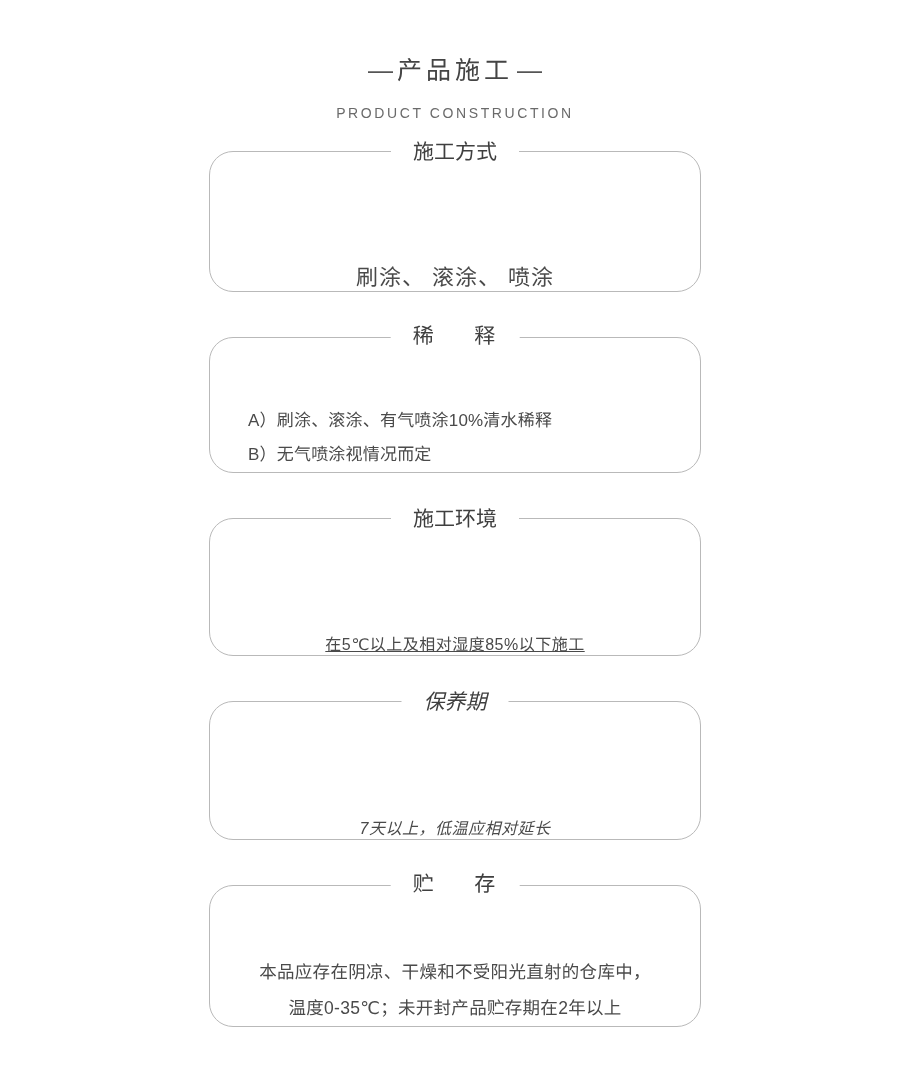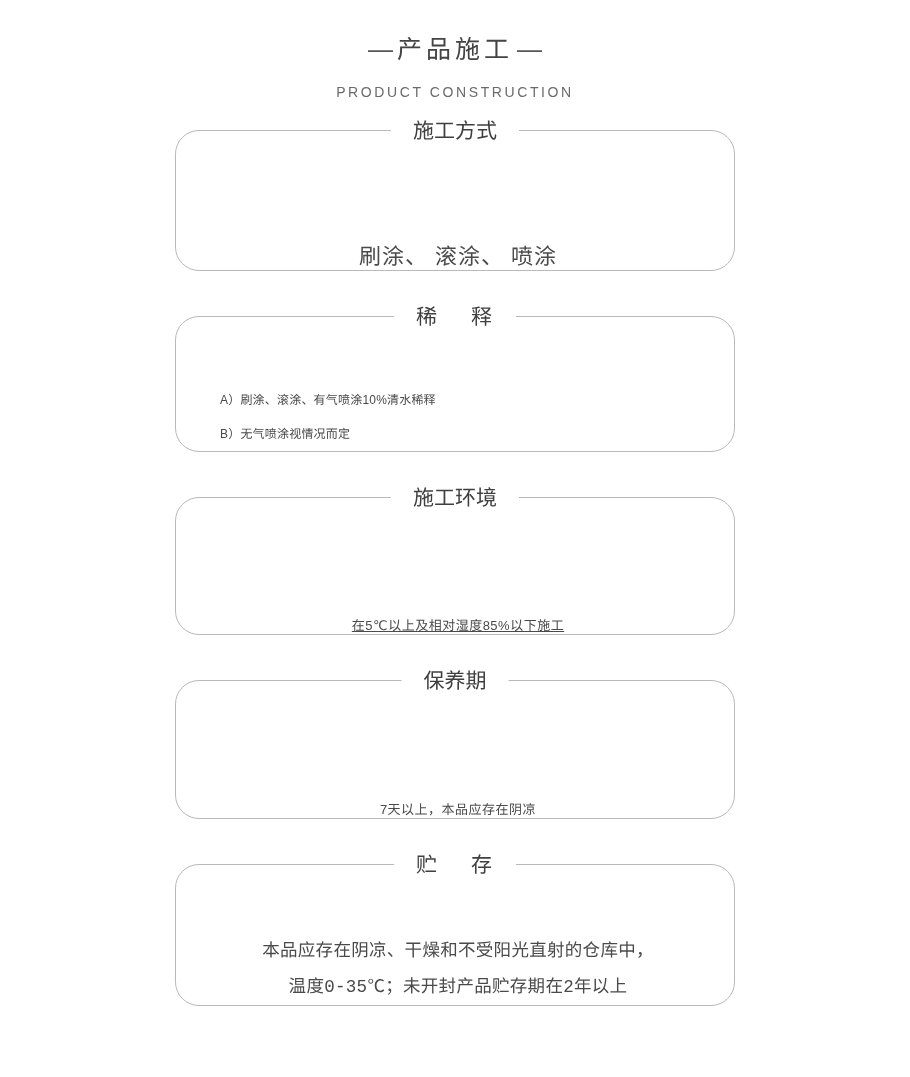--- a/index.html
+++ b/index.html
@@ -20,20 +20,21 @@
     width: 910px;
     height: 1077px;
     box-sizing: border-box;
     padding: 0;
   }
 
   
   .header {
     text-align: center;
     padding-top: 34px;
+    margin-top: 21px;
   }
   .header-title {
     font-size: 25px;
     letter-spacing: 4px;
     color: #444444;
     font-weight: 500;
     line-height: 1.2;
     display: inline-block;
   }
   .header-title .dash {
@@ -49,89 +50,88 @@
     color: #6a6a6a;
     font-weight: 400;
   }
 
   
   .cards {
     margin-top: 30px;
   }
   .card {
     position: relative;
-    width: 560px;
+    width: 492px;
     margin: 0 auto 45px auto;
     border: 1px solid #b9b9b9;
     border-radius: 24px;
     box-sizing: border-box;
     background: #fff;
-    padding-left: 6px;
   }
   .card-title {
     position: absolute;
     top: -13px;
     left: 50%;
     transform: translateX(-50%);
     background: #ffffff;
     padding: 0 22px;
     font-size: 21px;
     color: #3f3f3f;
     font-weight: 500;
     white-space: nowrap;
     line-height: 26px;
   }
   .card-title.wide {
     letter-spacing: 14px;
     padding-right: 10px;
+    font-family: Liberation Mono, monospace;
   }
   .card-body {
     padding: 0 26px;
     display: flex;
     flex-direction: column;
     justify-content: flex-end;
     box-sizing: border-box;
   }
   .card.h-140 { height: 141px; }
   .card.h-136 { height: 136px; }
   .card.h-138 { height: 138px; text-decoration: underline; }
-  .card.h-139 { height: 139px; }
+  .card.h-139 { height: 139px; font-style: italic; }
   .card.h-142 { height: 142px; }
   .card.h-140 .card-body,
   .card.h-136 .card-body,
   .card.h-138 .card-body,
   .card.h-139 .card-body,
   .card.h-142 .card-body { height: 100%; }
 
   .line-center {
     text-align: center;
     font-size: 22px;
     letter-spacing: 1px;
     color: #4a4a4a;
   }
   .line-center.small {
-    font-size: 13px;
+    font-size: 16px;
     letter-spacing: 0.5px;
     margin-top: 6px;
   }
   .line-left {
     text-align: left;
-    font-size: 12px;
+    font-size: 17px;
     color: #4a4a4a;
     line-height: 34px;
     padding-left: 12px;
     letter-spacing: 0.2px;
   }
   .line-multi {
     text-align: center;
     font-size: 17.5px;
     color: #4a4a4a;
     line-height: 36px;
     letter-spacing: 0.3px;
-    font-family: Liberation Mono, monospace;
   }
 </style>
 </head>
 <body>
 
 <div class="page">
 
   <div class="header">
     <div class="header-title">
       <span class="dash">—</span><span>产品施工</span><span class="dash">—</span>
@@ -159,21 +159,21 @@
     <div class="card h-138">
       <div class="card-title">施工环境</div>
       <div class="card-body">
         <div class="line-center small">在5℃以上及相对湿度85%以下施工</div>
       </div>
     </div>
 
     <div class="card h-139">
       <div class="card-title">保养期</div>
       <div class="card-body">
-        <div class="line-center small">7天以上，本品应存在阴凉</div>
+        <div class="line-center small">7天以上，低温应相对延长</div>
       </div>
     </div>
 
     <div class="card h-142">
       <div class="card-title wide">贮   存</div>
       <div class="card-body">
         <div class="line-multi">本品应存在阴凉、干燥和不受阳光直射的仓库中，</div>
         <div class="line-multi">温度0-35℃；未开封产品贮存期在2年以上</div>
       </div>
     </div>

